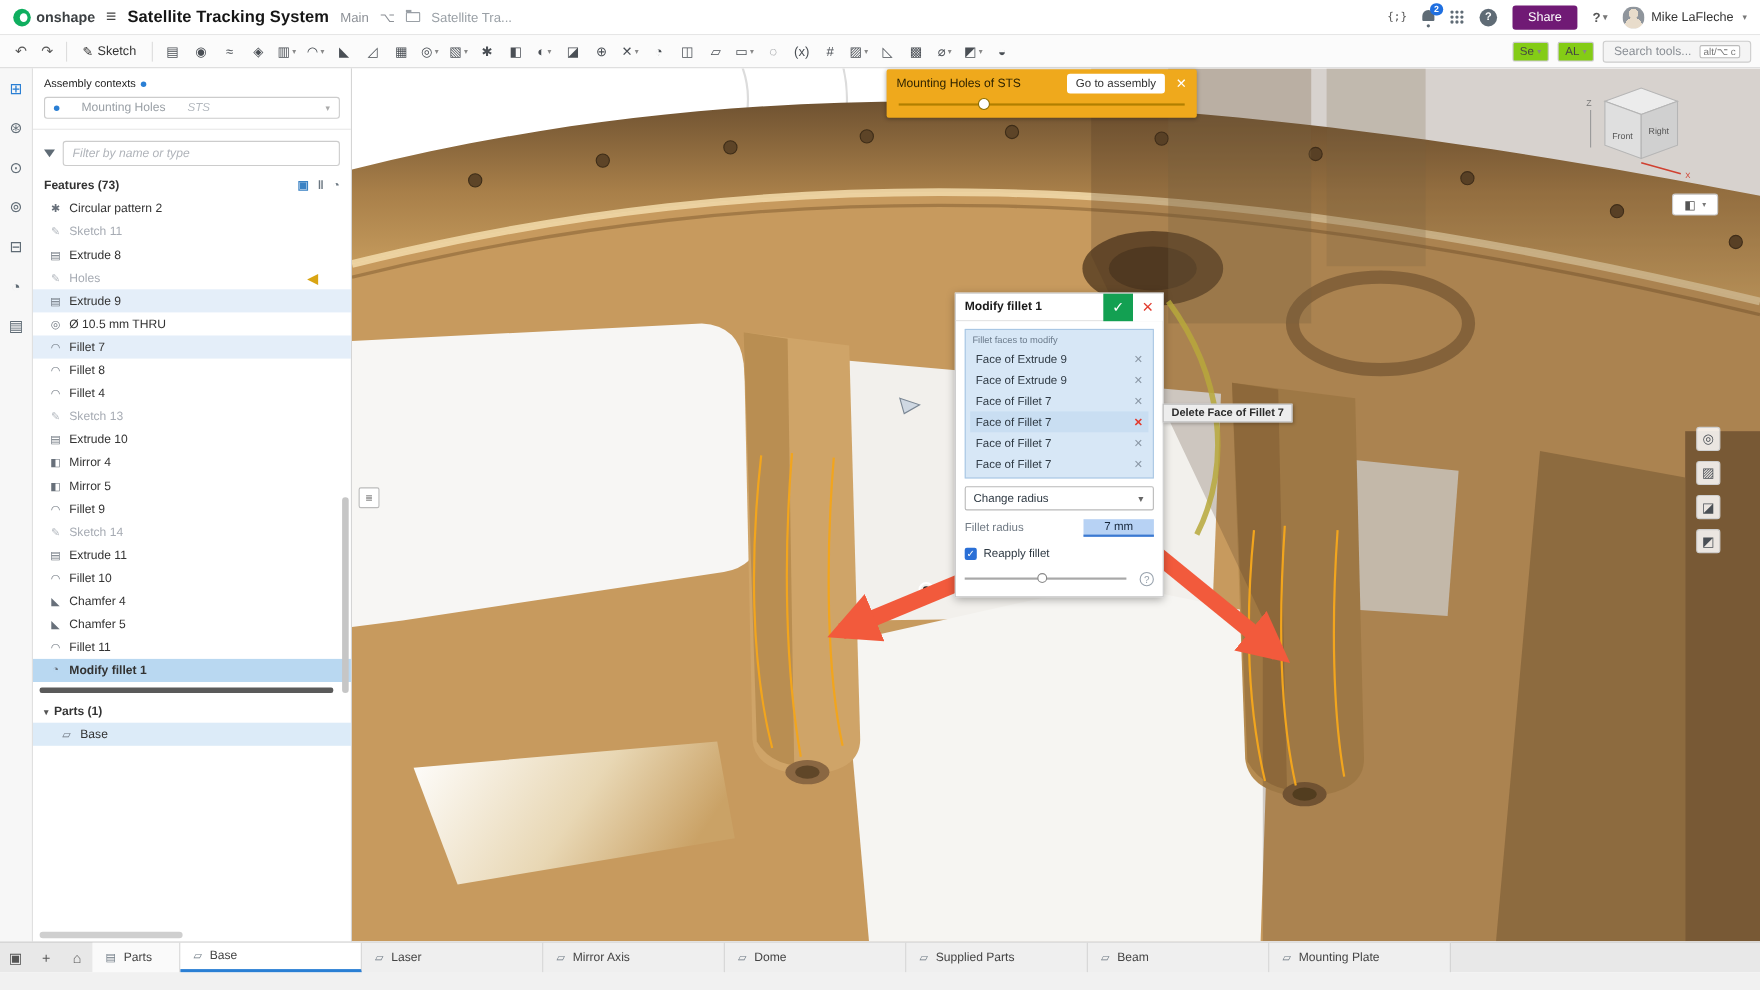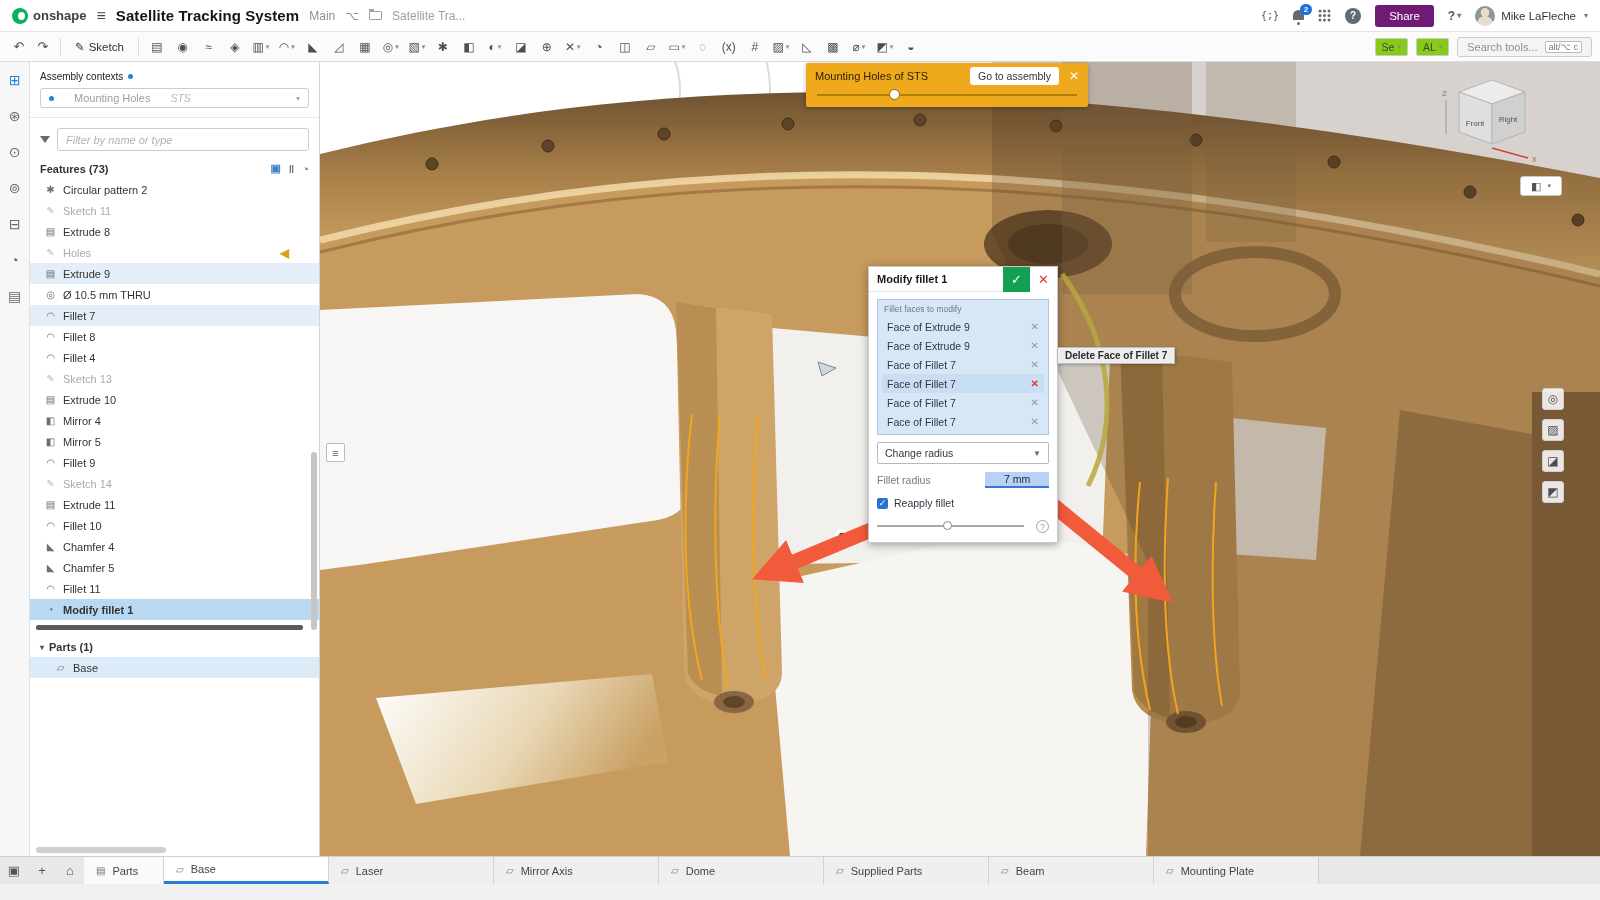--- a/index.html
+++ b/index.html
@@ -125,21 +125,21 @@
   .radius-row{display:flex;align-items:center;margin-top:8px;font-size:10.5px;color:#707a84}
   .radius-value{margin-left:auto;background:#b7d2f4;border-bottom:2px solid #3b79d1;padding:1px 8px;color:#16273b;min-width:64px;text-align:center}
   .checkbox-row{display:flex;align-items:center;gap:6px;margin-top:9px}
   .checkbox{width:11px;height:11px;background:#2a6fd6;border-radius:2px;color:#fff;font-size:9px;line-height:11px;text-align:center}
   .checkbox-label{font-size:10.5px;color:#2f3a44}
   .slider-row{display:flex;align-items:center;margin-top:10px;height:14px}
   .slider-track{flex:1;height:2px;background:#a8a8a8;position:relative;margin-right:12px}
   .slider-handle{position:absolute;left:45%;top:-4px;width:9px;height:9px;border-radius:50%;background:#fff;border:1px solid #888}
   .help-circle{width:13px;height:13px;border-radius:50%;border:1px solid #98a2ad;color:#98a2ad;font-size:9px;text-align:center;line-height:12px}
 
-  .tooltip{position:absolute;left:1057px;top:347px;background:#ededed;border:1px solid #bdbdbd;padding:2px 7px;font-size:10px;font-weight:bold;color:#2b2b2b;box-shadow:1px 1px 3px rgba(0,0,0,.25);z-index:55;white-space:nowrap}
+  .tooltip{position:absolute;left:1057px;top:367px;background:#ededed;border:1px solid #bdbdbd;padding:2px 7px;font-size:10px;font-weight:bold;color:#2b2b2b;box-shadow:1px 1px 3px rgba(0,0,0,.25);z-index:55;white-space:nowrap}
 
   
   .bottombar{position:absolute;left:0;top:856px;width:1600px;height:28px;background:#e8e8e8;border-top:1px solid #cfcfcf;display:flex;align-items:stretch;z-index:40}
   .bb-icon{width:28px;display:flex;align-items:center;justify-content:center;color:#555;font-size:13px}
   .tab{display:flex;align-items:center;gap:7px;padding:0 12px;border-right:1px solid #d2d2d2;background:#efefef;color:#444;font-size:11px;width:165px}
   .tab .tab-glyph{font-size:10px;color:#6a7680}
   .tab.folder{width:80px;background:#fafafa}
   .tab.active{background:#fff;border-bottom:3px solid #2a7fd4}
   .footer-strip{position:absolute;left:0;top:884px;width:1600px;height:16px;background:#f1f1f1;z-index:40}
 </style>

